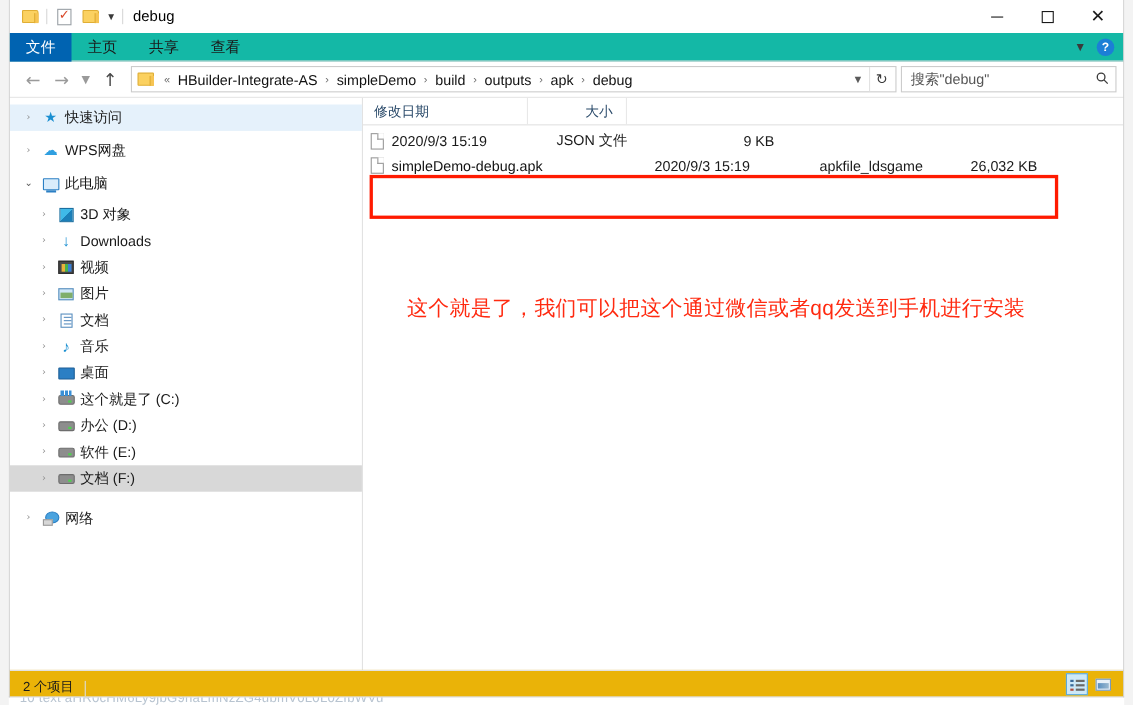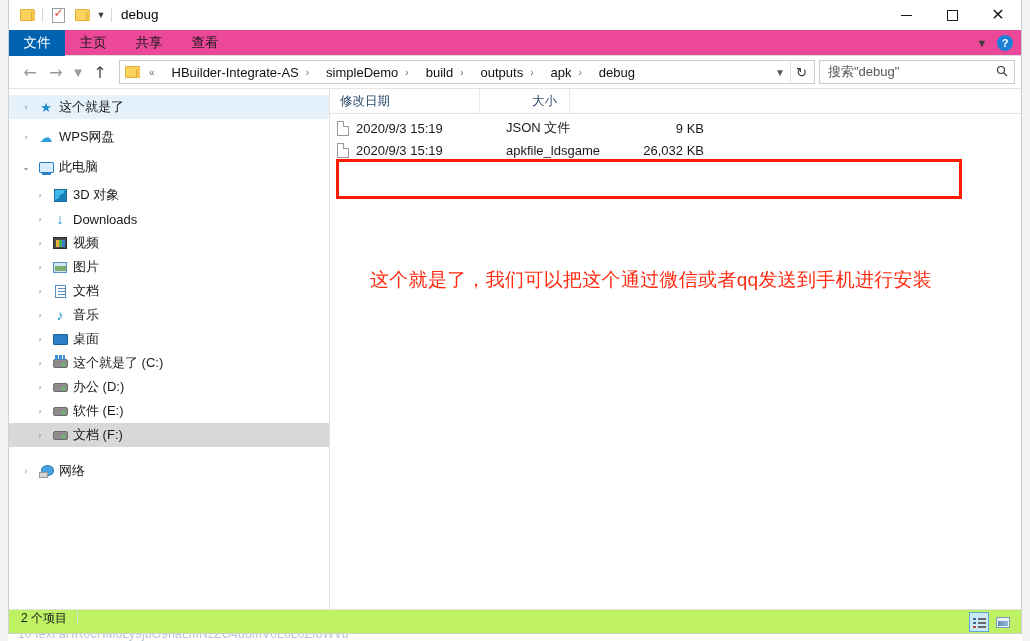--- a/index.html
+++ b/index.html
@@ -100,21 +100,21 @@
   .glyph-max { width: 11px; height: 11px; border: 1px solid #1a1a1a; }
   .glyph-close {
     font-size: 16px; line-height: 16px; color: #1a1a1a;
     font-family: "DejaVu Sans", sans-serif;
   }
 
   
   .ribbon {
     height: 26px; min-height: 26px;
     display: flex; align-items: stretch;
-    background: #ec4899;
+    background: #14b8a6;
     border-bottom: 1px solid #dcdcdc;
     position: relative;
   }
   .tab {
     display: flex; align-items: center; justify-content: center;
     padding: 0 14px; font-size: 13.5px; color: #1a1a1a;
     height: 26px; min-width: 56px;
   }
   .tab.active {
     background: #0063b1; color: #ffffff;
@@ -162,21 +162,21 @@
   }
   .crumb-folder::after {
     content: ""; position: absolute; right: -1px; top: 2px;
     width: 3px; height: 9px; background: #f6c453; border-left: 1px solid #e0ae34;
   }
   .crumbs {
     display: flex; align-items: center; flex: 1; min-width: 0;
     overflow: hidden; white-space: nowrap;
   }
   .crumb-item {
-    font-size: 13px; color: #111111; padding: 0 3px; margin-left: 10px;
+    font-size: 13px; color: #111111; padding: 0 3px;
   }
   .crumb-sep {
     font-size: 10px; color: #6b6b6b; padding: 0 4px;
   }
   .crumb-chev {
     font-size: 10px; color: #5a5a5a; width: 20px; text-align: center; flex: none;
   }
   .refresh-btn {
     width: 22px; height: 22px; flex: none;
     display: flex; align-items: center; justify-content: center;
@@ -362,23 +362,23 @@
   }
   .annot-text {
     position: absolute; left: 40px; top: 153px;
     font-size: 19px; color: #ff2a10;
     white-space: nowrap; letter-spacing: .3px;
   }
 
   
   .statusbar {
     height: 24px; min-height: 24px;
-    display: flex; align-items: flex-start;
+    display: flex; align-items: flex-end;
     border-top: 1px solid #e2e2e2;
-    background: #bef264; position: relative;
+    background: #eab308; position: relative;
   }
   .status-text {
     font-size: 12px; color: #1a1a1a; padding-left: 12px;
   }
   .status-sep {
     width: 1px; height: 14px; background: #dcdcdc; margin-left: 10px;
   }
   .view-toggles {
     position: absolute; right: 8px; top: 2px;
     display: flex; gap: 4px;
@@ -503,21 +503,21 @@
 
   <div class="bodysplit">
 
     <div class="navpane">
 
       <div class="nav-item sel-blue ind-0">
         <span class="nav-expander">›</span>
         <span class="nav-ico">
             <span class="ic-pin">★</span>
           </span>
-        <span class="nav-label">这个就是了</span>
+        <span class="nav-label">快速访问</span>
       </div>
 
       <div class="nav-item ind-0" style="margin-top:6px">
         <span class="nav-expander">›</span>
         <span class="nav-ico">
             <span class="ic-cloud">☁</span>
           </span>
         <span class="nav-label">WPS网盘</span>
       </div>
 
@@ -647,20 +647,21 @@
             </span>
           <span class="f-date">2020/9/3 15:19</span>
           <span class="f-type">JSON 文件</span>
           <span class="f-size">9 KB</span>
         </div>
 
         <div class="filerow">
           <span class="file-ico">
               <span class="file-glyph"></span>
             </span>
+          <span class="f-name">simpleDemo-debug.apk</span>
           <span class="f-date">2020/9/3 15:19</span>
           <span class="f-type">apkfile_ldsgame</span>
           <span class="f-size">26,032 KB</span>
         </div>
 
         <div class="annot-box"></div>
         <div class="annot-text">这个就是了，我们可以把这个通过微信或者qq发送到手机进行安装</div>
 
       </div>
     </div>

